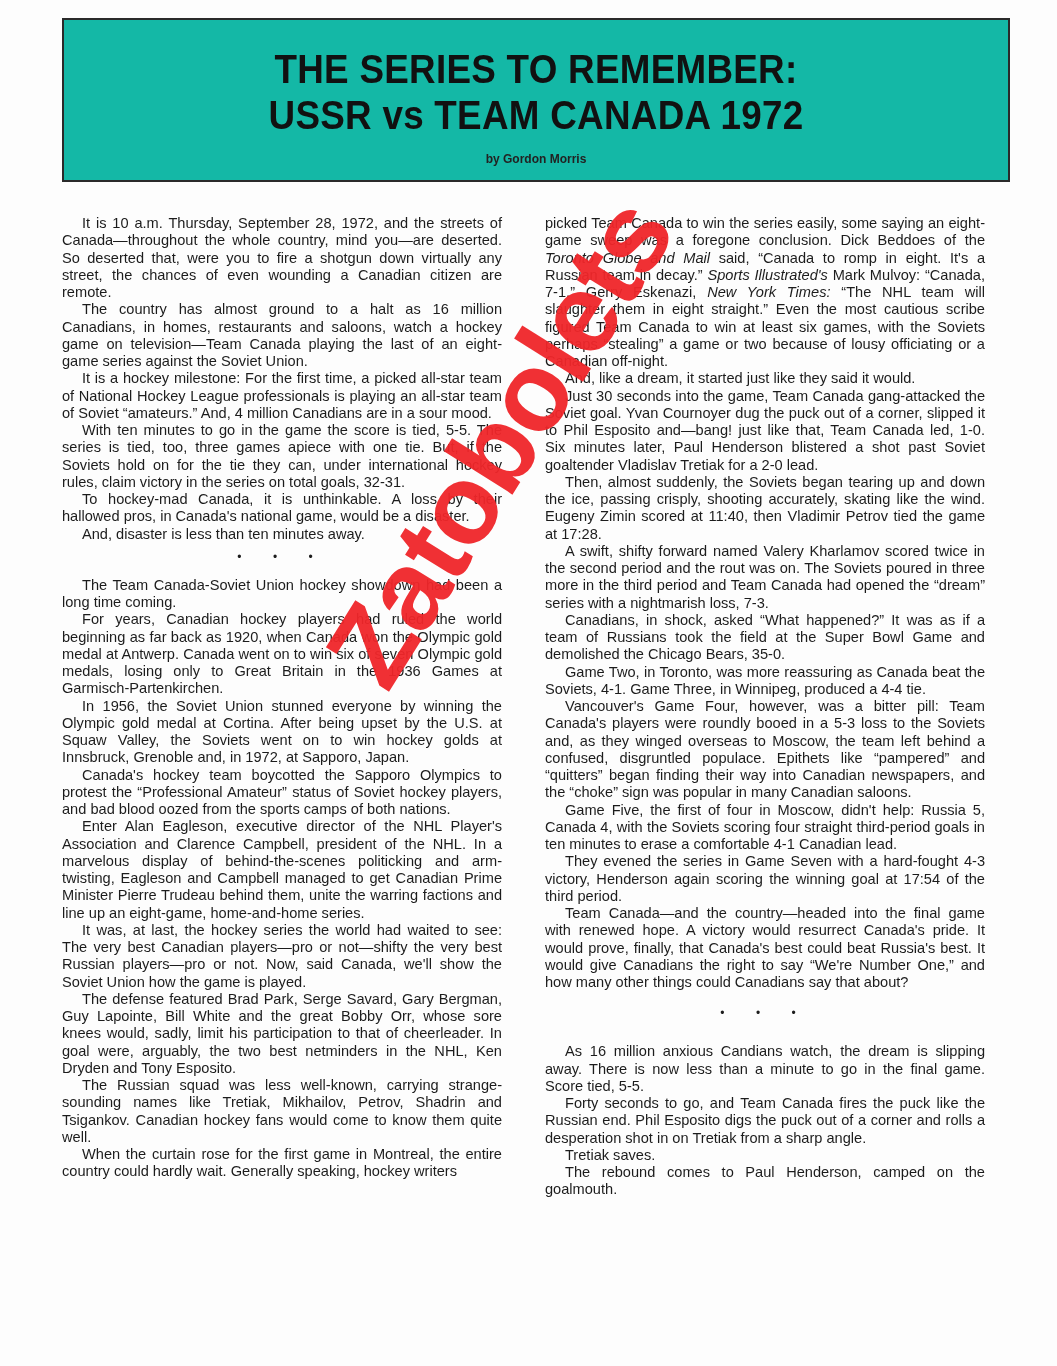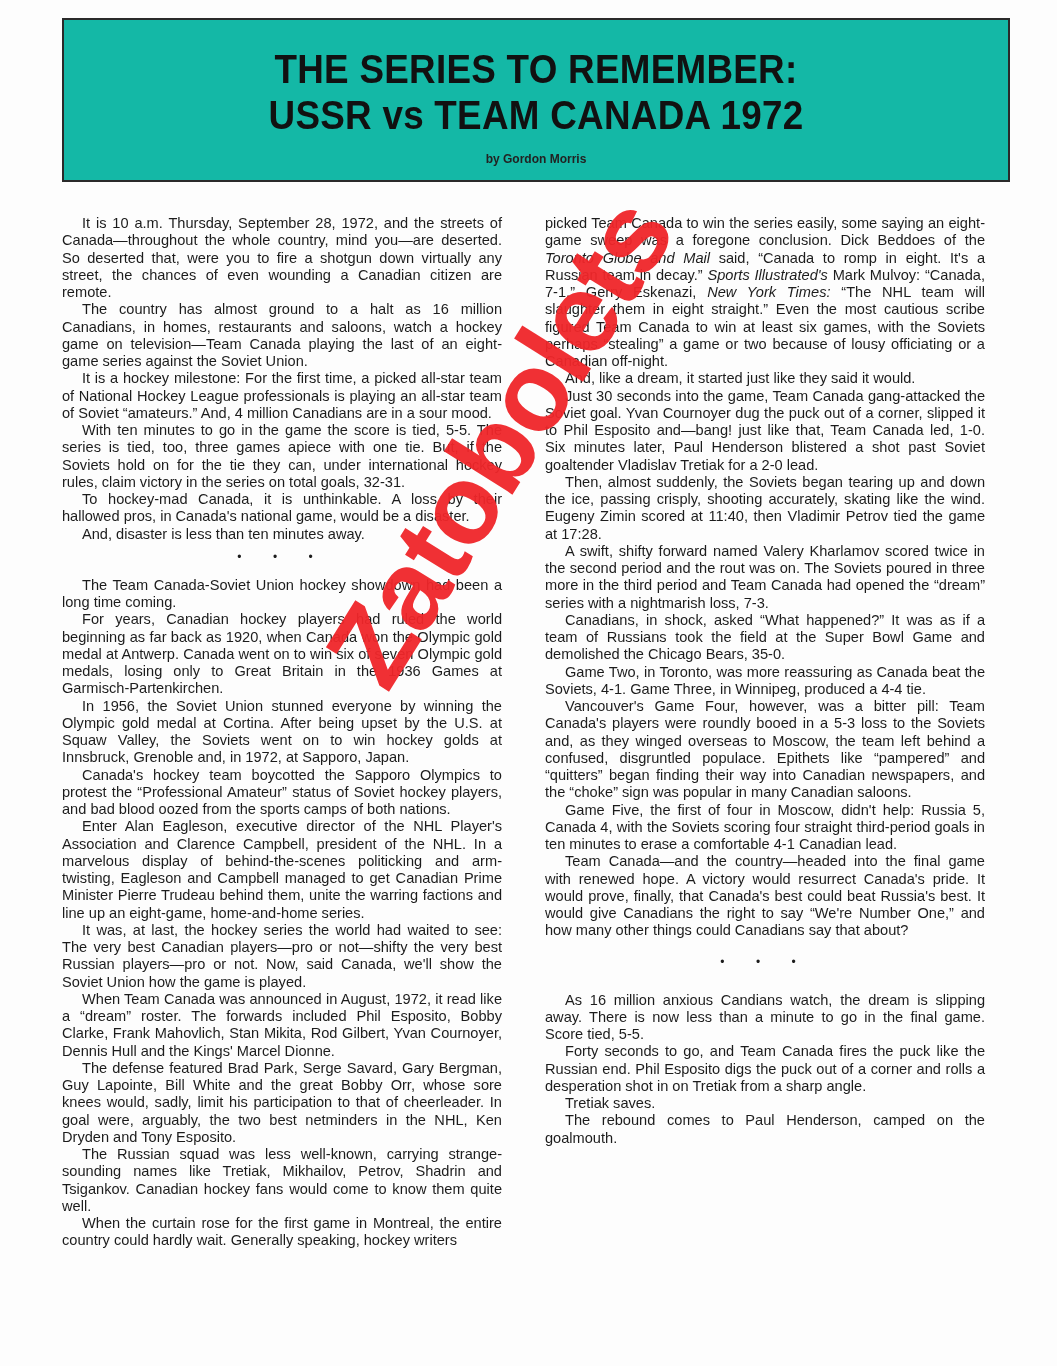--- a/index.html
+++ b/index.html
@@ -55,36 +55,36 @@
   <p>With ten minutes to go in the game the score is tied, 5-5. The series is tied, too, three games apiece with one tie. But, if the Soviets hold on for the tie they can, under international hockey rules, claim victory in the series on total goals, 32-31.</p>
   <p>To hockey-mad Canada, it is unthinkable. A loss by their hallowed pros, in Canada's national game, would be a disaster.</p>
   <p>And, disaster is less than ten minutes away.</p>
   <div class="sep">• • •</div>
   <p>The Team Canada-Soviet Union hockey showdown had been a long time coming.</p>
   <p>For years, Canadian hockey players had ruled the world beginning as far back as 1920, when Canada won the Olympic gold medal at Antwerp. Canada went on to win six of seven Olympic gold medals, losing only to Great Britain in the 1936 Games at Garmisch-Partenkirchen.</p>
   <p>In 1956, the Soviet Union stunned everyone by winning the Olympic gold medal at Cortina. After being upset by the U.S. at Squaw Valley, the Soviets went on to win hockey golds at Innsbruck, Grenoble and, in 1972, at Sapporo, Japan.</p>
   <p>Canada's hockey team boycotted the Sapporo Olympics to protest the “Professional Amateur” status of Soviet hockey players, and bad blood oozed from the sports camps of both nations.</p>
   <p>Enter Alan Eagleson, executive director of the NHL Player's Association and Clarence Campbell, president of the NHL. In a marvelous display of behind-the-scenes politicking and arm-twisting, Eagleson and Campbell managed to get Canadian Prime Minister Pierre Trudeau behind them, unite the warring factions and line up an eight-game, home-and-home series.</p>
   <p>It was, at last, the hockey series the world had waited to see: The very best Canadian players—pro or not—shifty the very best Russian players—pro or not. Now, said Canada, we'll show the Soviet Union how the game is played.</p>
-  <p>When Team Canada was announced in August, 1972, it read like a “dream” roster. The forwards included Phil Esposito, Bobby Clarke, Frank Mahovlich, Stan Mikita, Rod Gilbert, Yvan Cournoyer, Dennis Hull and the Kings' Marcel Dionne.</p>
   <p>The defense featured Brad Park, Serge Savard, Gary Bergman, Guy Lapointe, Bill White and the great Bobby Orr, whose sore knees would, sadly, limit his participation to that of cheerleader. In goal were, arguably, the two best netminders in the NHL, Ken Dryden and Tony Esposito.</p>
   <p>The Russian squad was less well-known, carrying strange-sounding names like Tretiak, Mikhailov, Petrov, Shadrin and Tsigankov. Canadian hockey fans would come to know them quite well.</p>
   <p>When the curtain rose for the first game in Montreal, the entire country could hardly wait. Generally speaking, hockey writers</p>
 </div>
 
 <div class="col right">
   <p class="noindent"><span>picked Team Canada to win the series easily, some saying an eight-game sweep was a foregone conclusion. Dick Beddoes of the </span><i>Toronto Globe and Mail</i><span> said, “Canada to romp in eight. It's a Russian team in decay.” </span><i>Sports Illustrated's</i><span> Mark Mulvoy: “Canada, 7-1.” Gerry Eskenazi, </span><i>New York Times:</i><span> “The NHL team will slaughter them in eight straight.” Even the most cautious scribe figured Team Canada to win at least six games, with the Soviets perhaps “stealing” a game or two because of lousy officiating or a Canadian off-night.</span></p>
   <p>And, like a dream, it started just like they said it would.</p>
   <p>Just 30 seconds into the game, Team Canada gang-attacked the Soviet goal. Yvan Cournoyer dug the puck out of a corner, slipped it to Phil Esposito and—bang! just like that, Team Canada led, 1-0. Six minutes later, Paul Henderson blistered a shot past Soviet goaltender Vladislav Tretiak for a 2-0 lead.</p>
   <p>Then, almost suddenly, the Soviets began tearing up and down the ice, passing crisply, shooting accurately, skating like the wind. Eugeny Zimin scored at 11:40, then Vladimir Petrov tied the game at 17:28.</p>
   <p>A swift, shifty forward named Valery Kharlamov scored twice in the second period and the rout was on. The Soviets poured in three more in the third period and Team Canada had opened the “dream” series with a nightmarish loss, 7-3.</p>
   <p>Canadians, in shock, asked “What happened?” It was as if a team of Russians took the field at the Super Bowl Game and demolished the Chicago Bears, 35-0.</p>
   <p>Game Two, in Toronto, was more reassuring as Canada beat the Soviets, 4-1. Game Three, in Winnipeg, produced a 4-4 tie.</p>
   <p>Vancouver's Game Four, however, was a bitter pill: Team Canada's players were roundly booed in a 5-3 loss to the Soviets and, as they winged overseas to Moscow, the team left behind a confused, disgruntled populace. Epithets like “pampered” and “quitters” began finding their way into Canadian newspapers, and the “choke” sign was popular in many Canadian saloons.</p>
   <p>Game Five, the first of four in Moscow, didn't help: Russia 5, Canada 4, with the Soviets scoring four straight third-period goals in ten minutes to erase a comfortable 4-1 Canadian lead.</p>
+  <p>They evened the series in Game Seven with a hard-fought 4-3 victory, Henderson again scoring the winning goal at 17:54 of the third period.</p>
   <p>Team Canada—and the country—headed into the final game with renewed hope. A victory would resurrect Canada's pride. It would prove, finally, that Canada's best could beat Russia's best. It would give Canadians the right to say “We're Number One,” and how many other things could Canadians say that about?</p>
   <div class="sep big">• • •</div>
   <p>As 16 million anxious Candians watch, the dream is slipping away. There is now less than a minute to go in the final game. Score tied, 5-5.</p>
   <p>Forty seconds to go, and Team Canada fires the puck like the Russian end. Phil Esposito digs the puck out of a corner and rolls a desperation shot in on Tretiak from a sharp angle.</p>
   <p>Tretiak saves.</p>
   <p>The rebound comes to Paul Henderson, camped on the goalmouth.</p>
 </div>
 
 <div class="watermark">Zatobolets</div>
 

